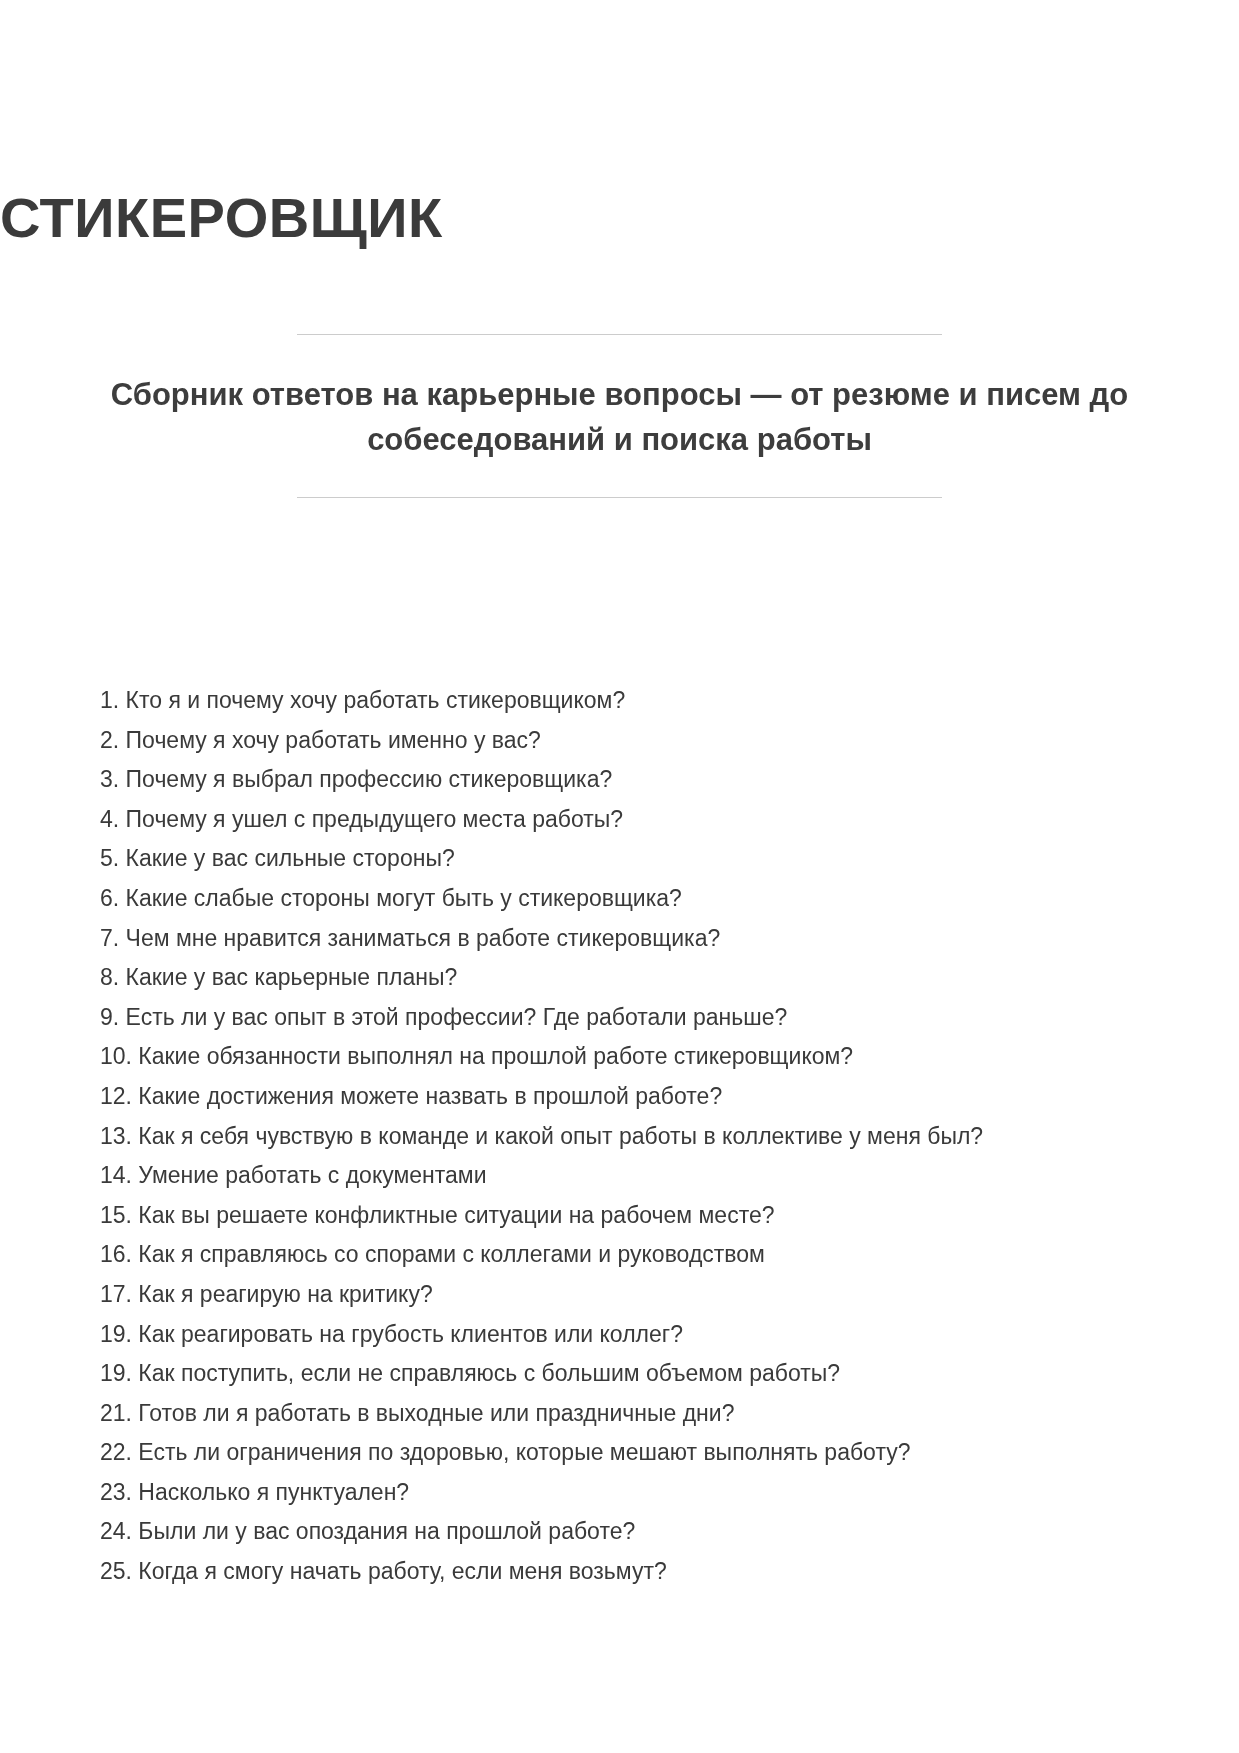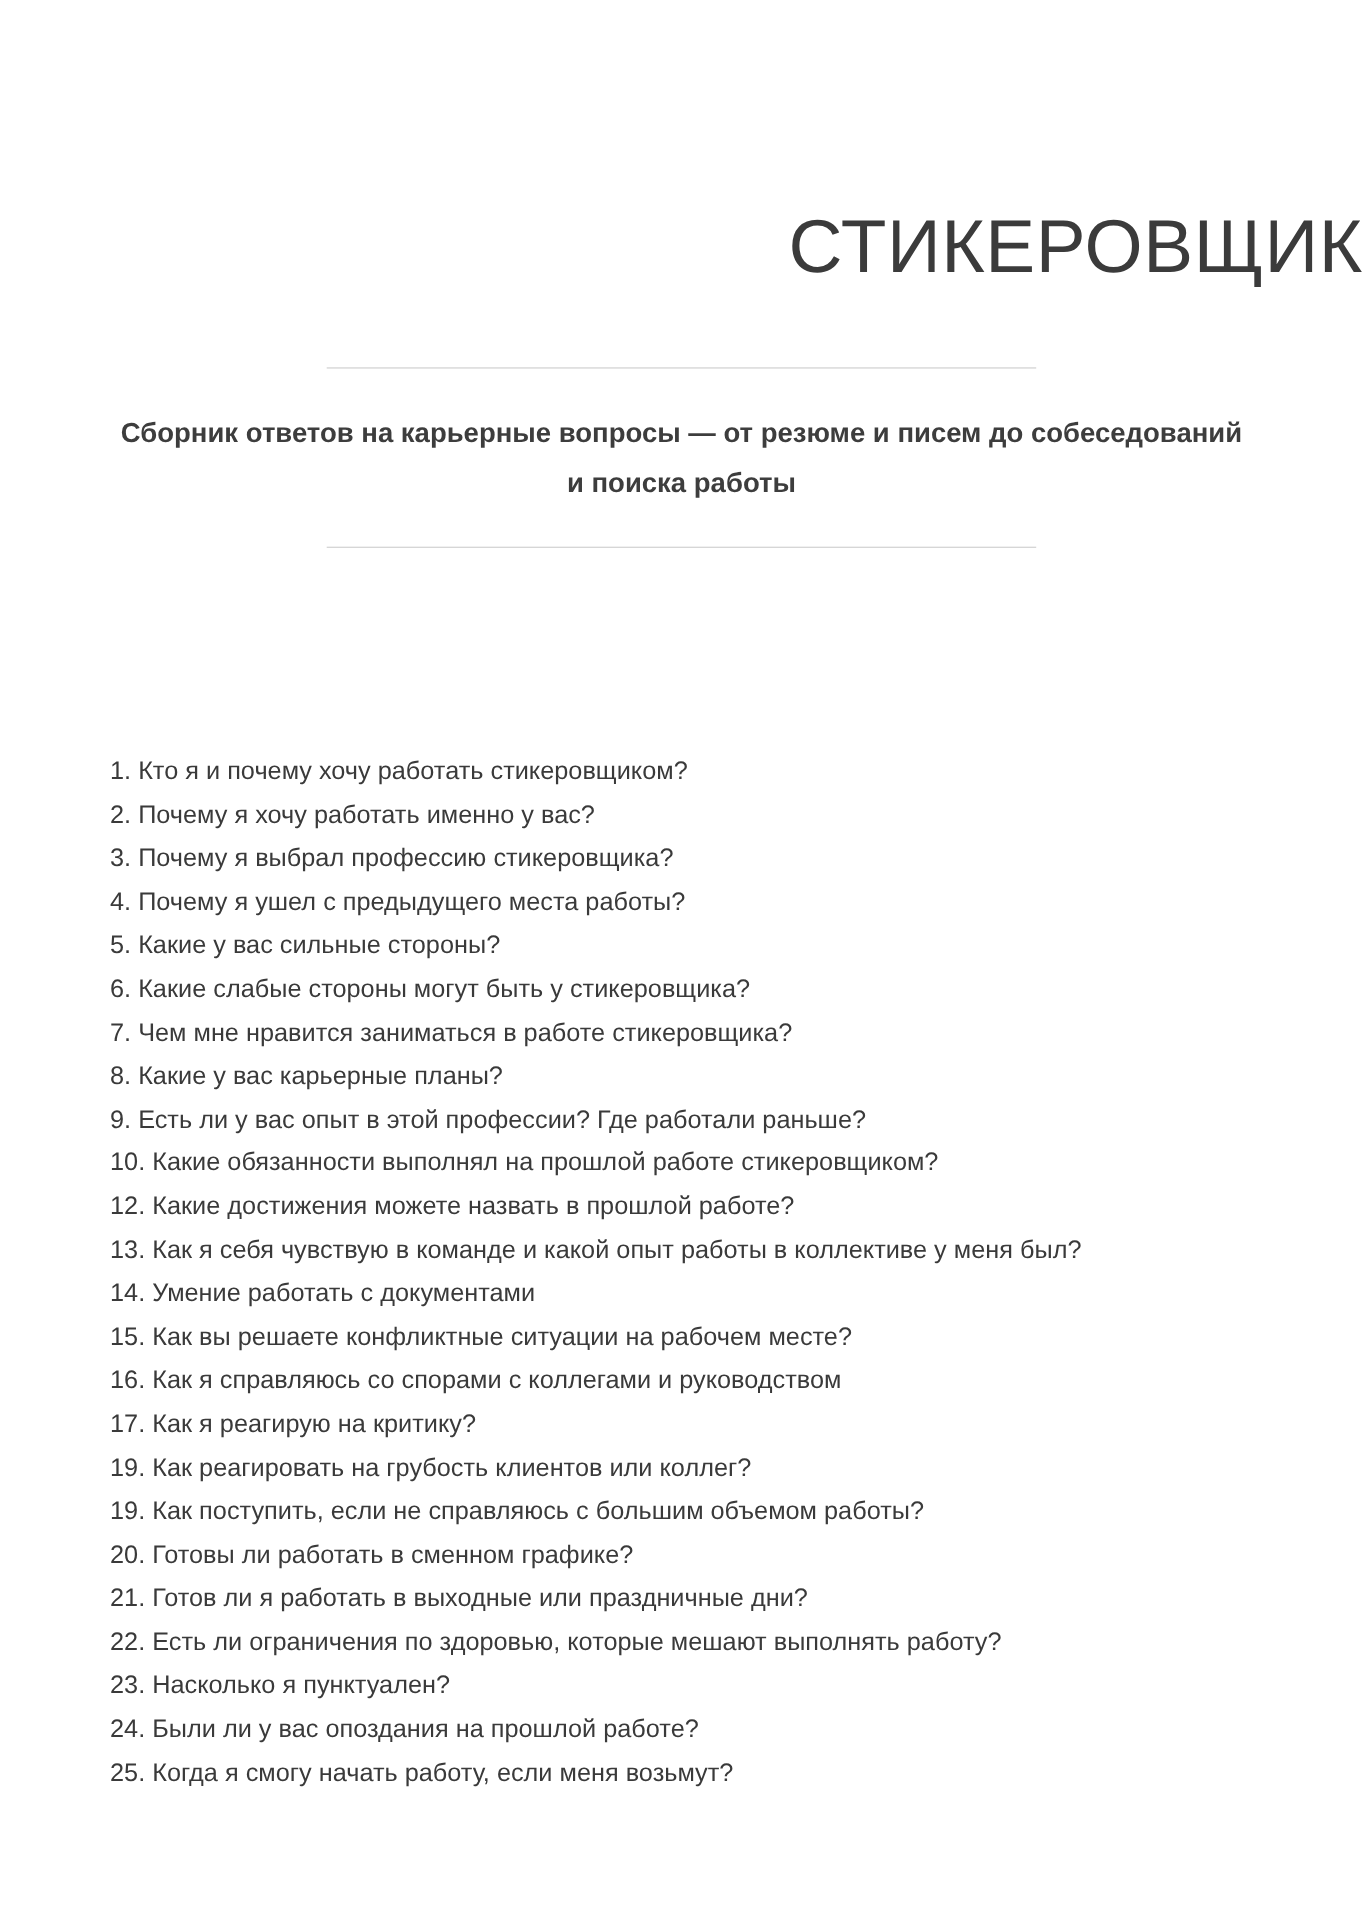--- a/index.html
+++ b/index.html
@@ -14,23 +14,23 @@
     background: #ffffff;
     overflow: hidden;
     font-family: "Liberation Sans", "DejaVu Sans", sans-serif;
   }
   .doc-title {
     position: absolute;
     top: 190px;
     left: 0;
     width: 100%;
     margin: 0;
-    text-align: right;
-    font-size: 68px;
-    font-weight: 400;
+    text-align: left;
+    font-size: 56px;
+    font-weight: 700;
     letter-spacing: 0.5px;
     line-height: 1;
     color: #3b3b3b;
   }
   .divider {
     position: absolute;
     left: 297px;
     width: 645px;
     height: 0;
     border: none;
@@ -40,21 +40,21 @@
   .divider-top { top: 334px; }
   .divider-bottom { top: 497px; }
   .doc-subtitle {
     position: absolute;
     top: 372px;
     left: 50%;
     transform: translateX(-50%);
     width: 1030px;
     margin: 0;
     text-align: center;
-    font-size: 25px;
+    font-size: 31px;
     font-weight: 600;
     line-height: 45px;
     color: #3d3d3d;
   }
   .question-list {
     position: absolute;
     top: 665px;
     left: 84px;
     right: 30px;
     margin: 16px;
@@ -93,20 +93,19 @@
       <li>9. Есть ли у вас опыт в этой профессии? Где работали раньше?</li>
       <li>10. Какие обязанности выполнял на прошлой работе стикеровщиком?</li>
       <li>12. Какие достижения можете назвать в прошлой работе?</li>
       <li>13. Как я себя чувствую в команде и какой опыт работы в коллективе у меня был?</li>
       <li>14. Умение работать с документами</li>
       <li>15. Как вы решаете конфликтные ситуации на рабочем месте?</li>
       <li>16. Как я справляюсь со спорами с коллегами и руководством</li>
       <li>17. Как я реагирую на критику?</li>
       <li>19. Как реагировать на грубость клиентов или коллег?</li>
       <li>19. Как поступить, если не справляюсь с большим объемом работы?</li>
-      <li>20. Готовы ли работать в сменном графике?</li>
       <li>21. Готов ли я работать в выходные или праздничные дни?</li>
       <li>22. Есть ли ограничения по здоровью, которые мешают выполнять работу?</li>
       <li>23. Насколько я пунктуален?</li>
       <li>24. Были ли у вас опоздания на прошлой работе?</li>
       <li>25. Когда я смогу начать работу, если меня возьмут?</li>
     </ol>
 </div>
 
 </body></html>

